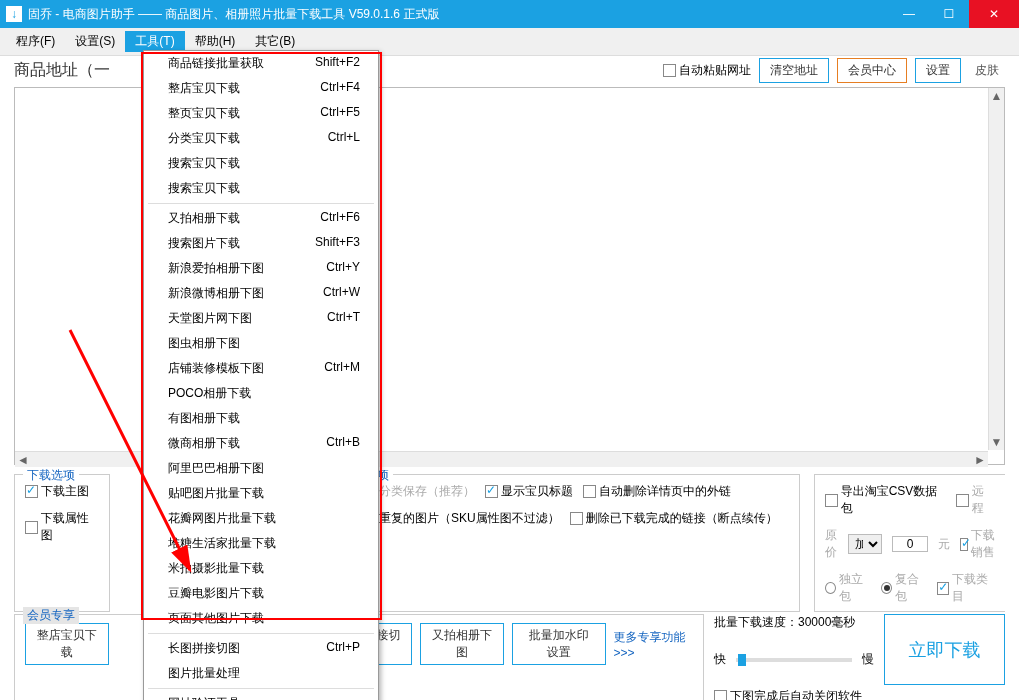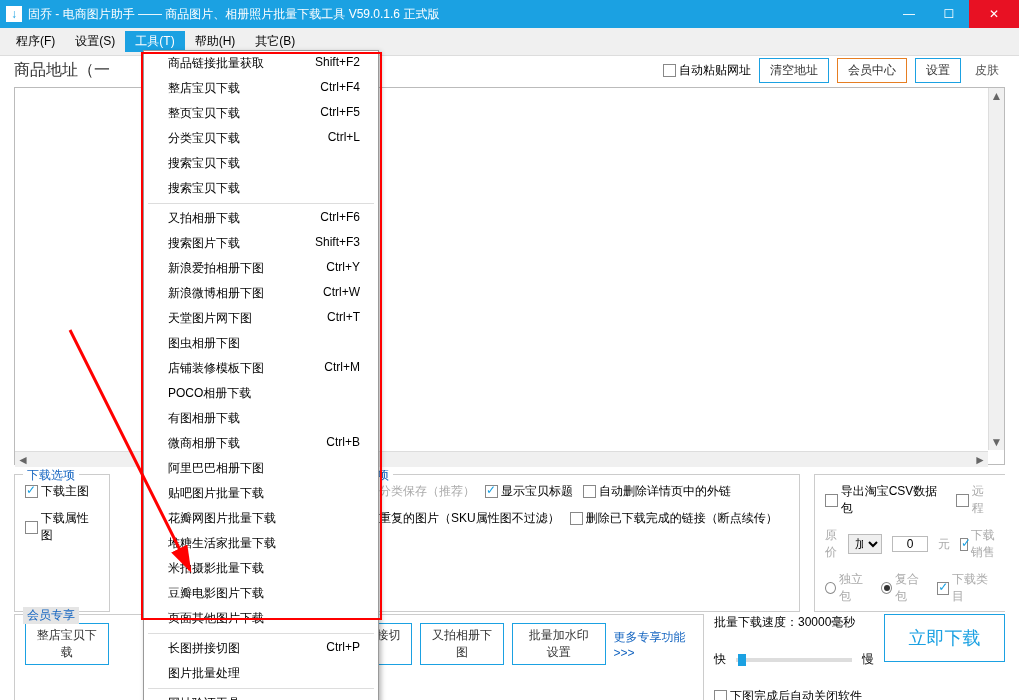--- a/index.html
+++ b/index.html
@@ -48,21 +48,21 @@
 .radio { display: inline-flex; align-items: center; gap: 3px; }
 .radio .dot { width: 12px; height: 12px; border: 1px solid #888; border-radius: 50%; display: inline-block; position: relative; }
 .radio .dot.checked::after { content: ""; position: absolute; width: 6px; height: 6px; background: #333; border-radius: 50%; top: 2px; left: 2px; }
 
 .bottom-section { display: flex; margin: 2px 14px 0 14px; gap: 10px; }
 .member-box { border: 1px solid #ccc; padding: 8px 10px 6px 10px; position: relative; flex: 0 0 690px; }
 .member-box .legend { position: absolute; top: -8px; left: 8px; background: #e5e5e5; padding: 0 4px; color: #1565c0; }
 .member-buttons { display: flex; gap: 8px; align-items: center; }
 .link-blue { color: #1565c0; }
 .speed-box { flex: 0 0 160px; display: flex; flex-direction: column; gap: 20px; }
-.big-download { flex: 1; display: flex; align-items: center; justify-content: center; border: 1px solid #1ba1e2; color: #1ba1e2; font-size: 18px; height: 48px; }
+.big-download { flex: 1; display: flex; align-items: center; justify-content: center; border: 1px solid #1ba1e2; color: #1ba1e2; font-size: 18px; height: 71px; }
 
 
 .dropdown { position: absolute; top: 50px; left: 143px; width: 236px; background: #fff; border: 1px solid #999; box-shadow: 2px 2px 5px rgba(0,0,0,0.3); z-index: 20; }
 .dropdown .dd-item { display: flex; justify-content: space-between; padding: 4px 18px 4px 24px; }
 .dropdown hr { border: none; border-top: 1px solid #ddd; margin: 2px 4px; }
 
 
 .annotation-box { position: absolute; top: 52px; left: 141px; width: 241px; height: 568px; border: 2px solid #f00; z-index: 30; pointer-events: none; }
 .annotation-arrow { position: absolute; z-index: 31; pointer-events: none; }
 </style>

